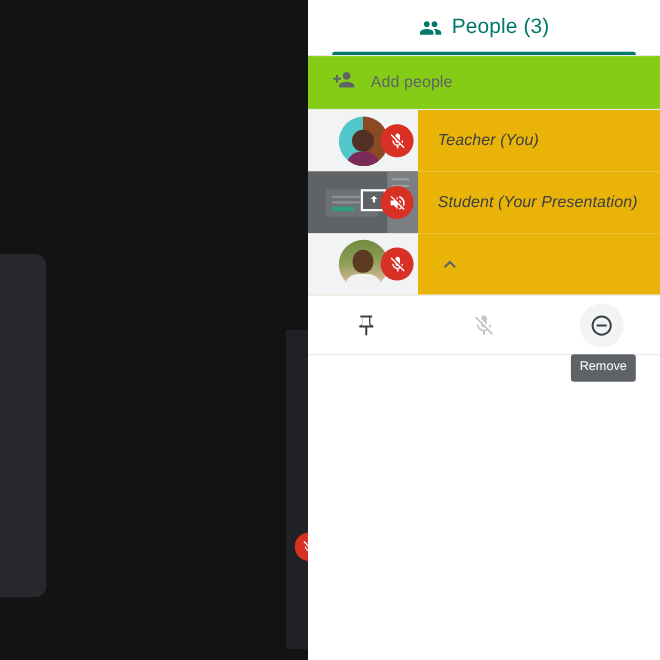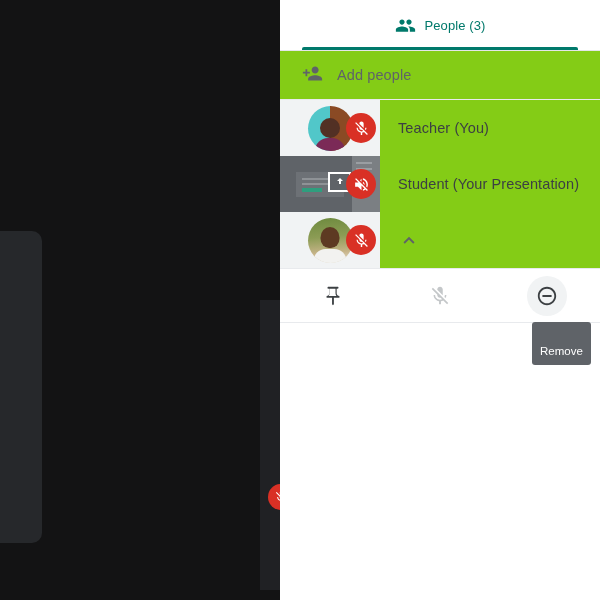--- a/index.html
+++ b/index.html
@@ -68,21 +68,21 @@
     background: #fff;
   }
   .tab {
     flex: 1;
     display: flex;
     align-items: center;
     justify-content: center;
     gap: 9px;
     position: relative;
     cursor: pointer;
-    font-size: 13px;
+    font-size: 19px;
     letter-spacing: .1px;
     color: #5f6368;
     user-select: none;
   }
   .tab.active { color: #00796b; }
   .tab .tab-underline {
     position: absolute;
     left: 22px; right: 22px; bottom: 0;
     height: 3px;
     background: #00796b;
@@ -111,21 +111,22 @@
     letter-spacing: .1px;
   }
 
   
   .people-list { background: #fff; }
   .person-row {
     display: flex;
     align-items: stretch;
     height: 56px;
     cursor: pointer;
-    background: #84cc16;
+    background: #eab308;
+    font-style: italic;
   }
   .person-avatar-cell {
     width: 100px;
     flex: 0 0 100px;
     background: #f1f3f4;
     position: relative;
     display: flex;
     align-items: center;
     justify-content: center;
   }
@@ -279,25 +280,24 @@
   .action-btn.disabled svg { fill: #c4c7c9; }
   .action-btn.hovered svg { fill: #3c4043; }
 
   .tooltip {
     position: absolute;
     left: 519px; top: 322px;
     background: #5f6368;
     color: #fff;
     font-size: 11.5px;
     line-height: 1;
-    padding: 24px 8px 7px;
+    padding: 6px 8px 7px;
     border-radius: 3px;
     white-space: nowrap;
     z-index: 20;
-    margin-left: 13px;
   }
 
   .panel-rest { flex: 1; background: #fff; }
 </style>
 </head>
 <body>
 
 <div id="app">
 
   <div class="stage">

